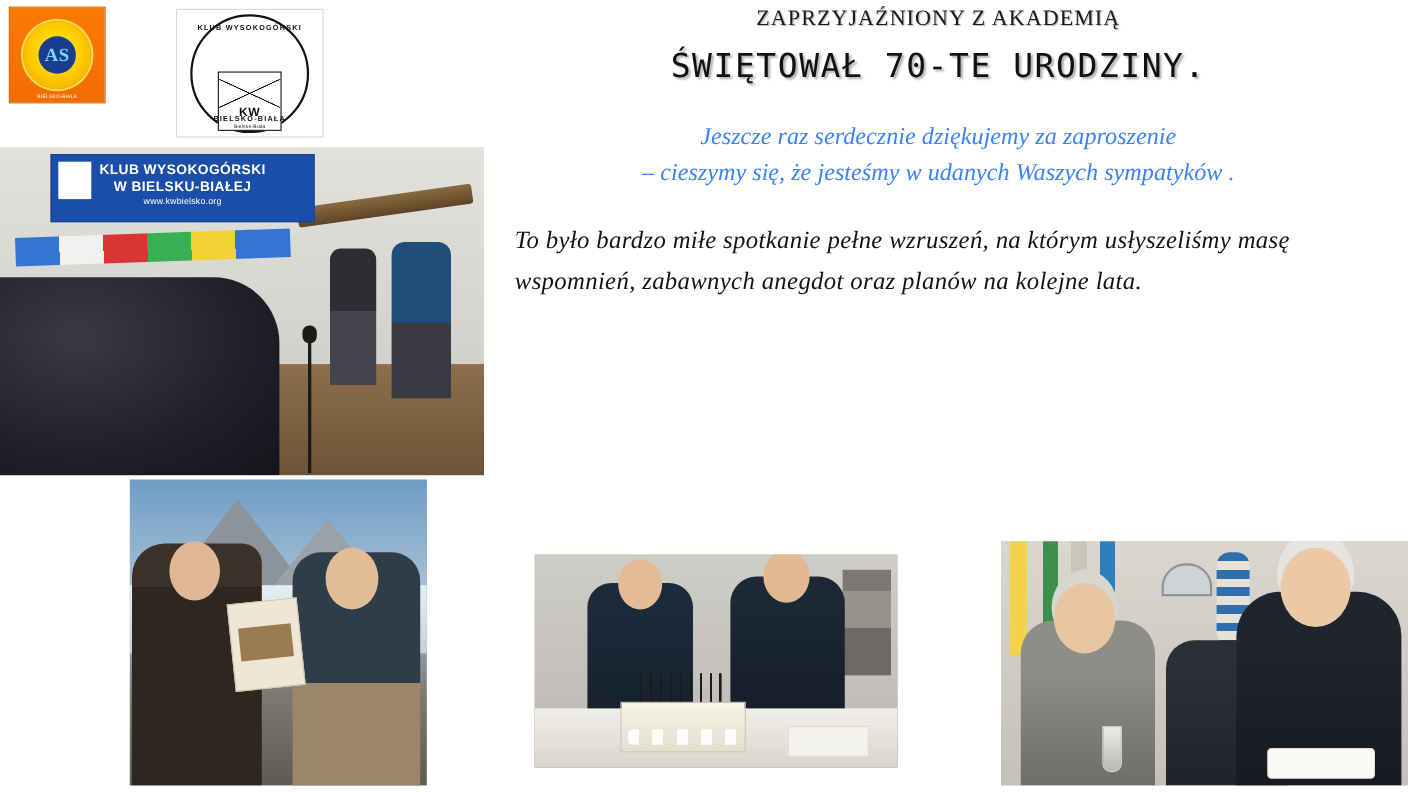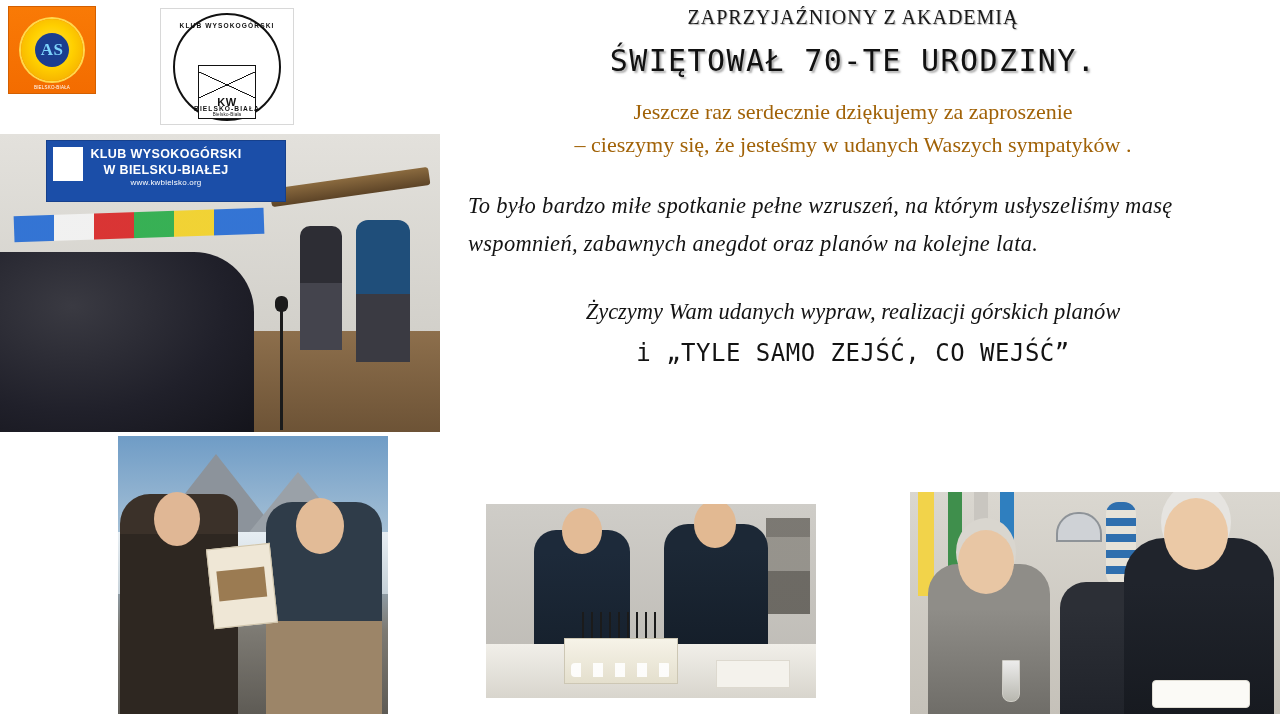--- a/index.html
+++ b/index.html
@@ -133,24 +133,25 @@
   .head1, .head2 {
     font-family: "DejaVu Sans Mono", monospace;
     font-size: 30px;
     letter-spacing: 1.4px;
     color:#111;
     text-shadow: 2px 2px 2px rgba(120,120,120,.6);
     line-height: 1.45;
   }
   .thanks {
     font-family: "Liberation Serif", serif;
+    font-style: italic;
     font-size: 22px;
     line-height: 1.5;
-    margin-top: 12px;
-    color:#a16207;
+    margin-top: 24px;
+    color:#3b82f6;
   }
   .thanks .l2 { display:block; }
 
   .para {
     font-family: "Liberation Serif", serif;
     font-style: italic;
     font-size: 22.5px;
     line-height: 1.72;
     text-align: left;
     margin-top: 26px;
@@ -441,24 +442,20 @@
   <div class="kicker">ZAPRZYJAŹNIONY Z AKADEMIĄ</div>
   <div class="head2">ŚWIĘTOWAŁ 70-TE URODZINY.</div>
 
   <div class="thanks">
     <span>Jeszcze raz serdecznie dziękujemy za zaproszenie</span>
     <span class="l2">– cieszymy się, że jesteśmy w udanych Waszych sympatyków .</span>
   </div>
 
   <div class="para">To było bardzo miłe spotkanie pełne wzruszeń, na którym usłyszeliśmy masę wspomnień, zabawnych anegdot oraz planów na kolejne lata.</div>
 
-  <div class="wishes">
-    <span>Życzymy Wam udanych wypraw, realizacji górskich planów</span>
-    <span class="l2">i „TYLE SAMO ZEJŚĆ, CO WEJŚĆ”</span>
-  </div>
 </div>
 
 <div class="photo" id="photo-meeting">
   <div class="wall"></div>
   <div class="ski"></div>
   <div class="ski2"></div>
   <div class="banner">
     <div class="mark"></div>
     <div>KLUB WYSOKOGÓRSKI</div>
     <div>W BIELSKU-BIAŁEJ</div>

